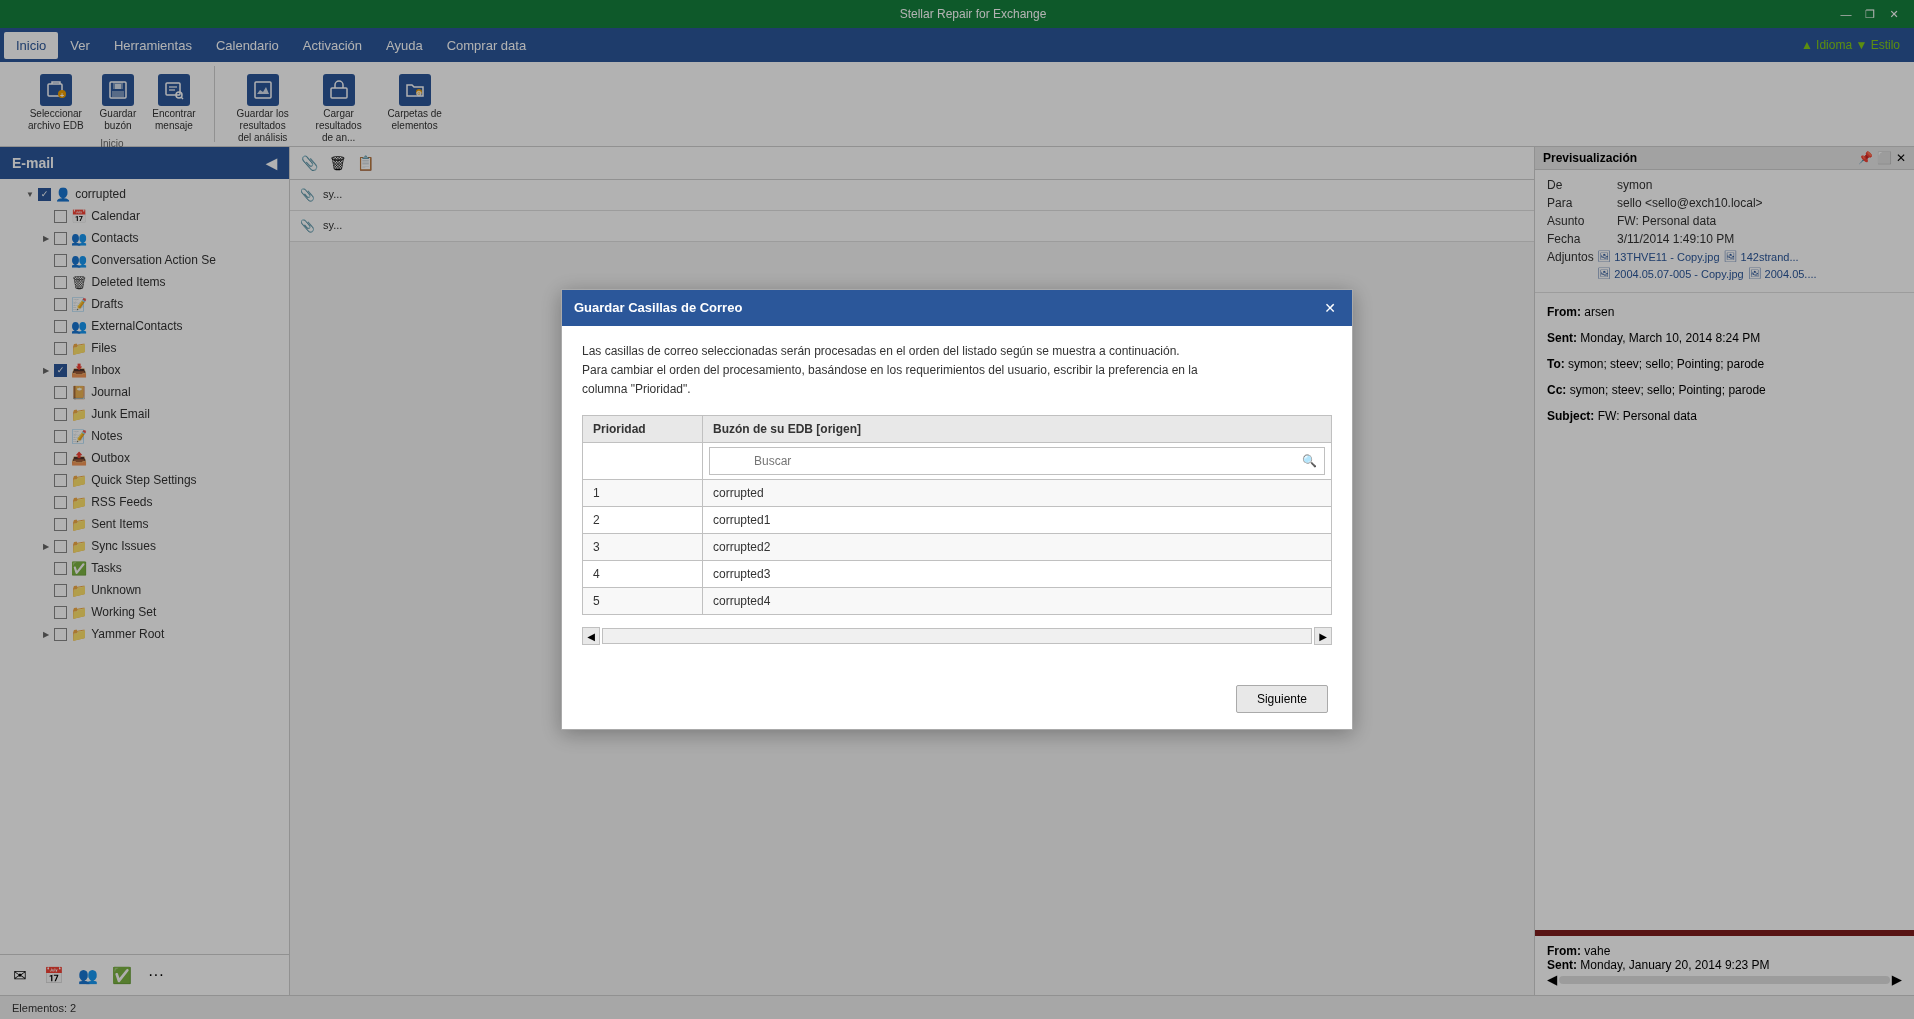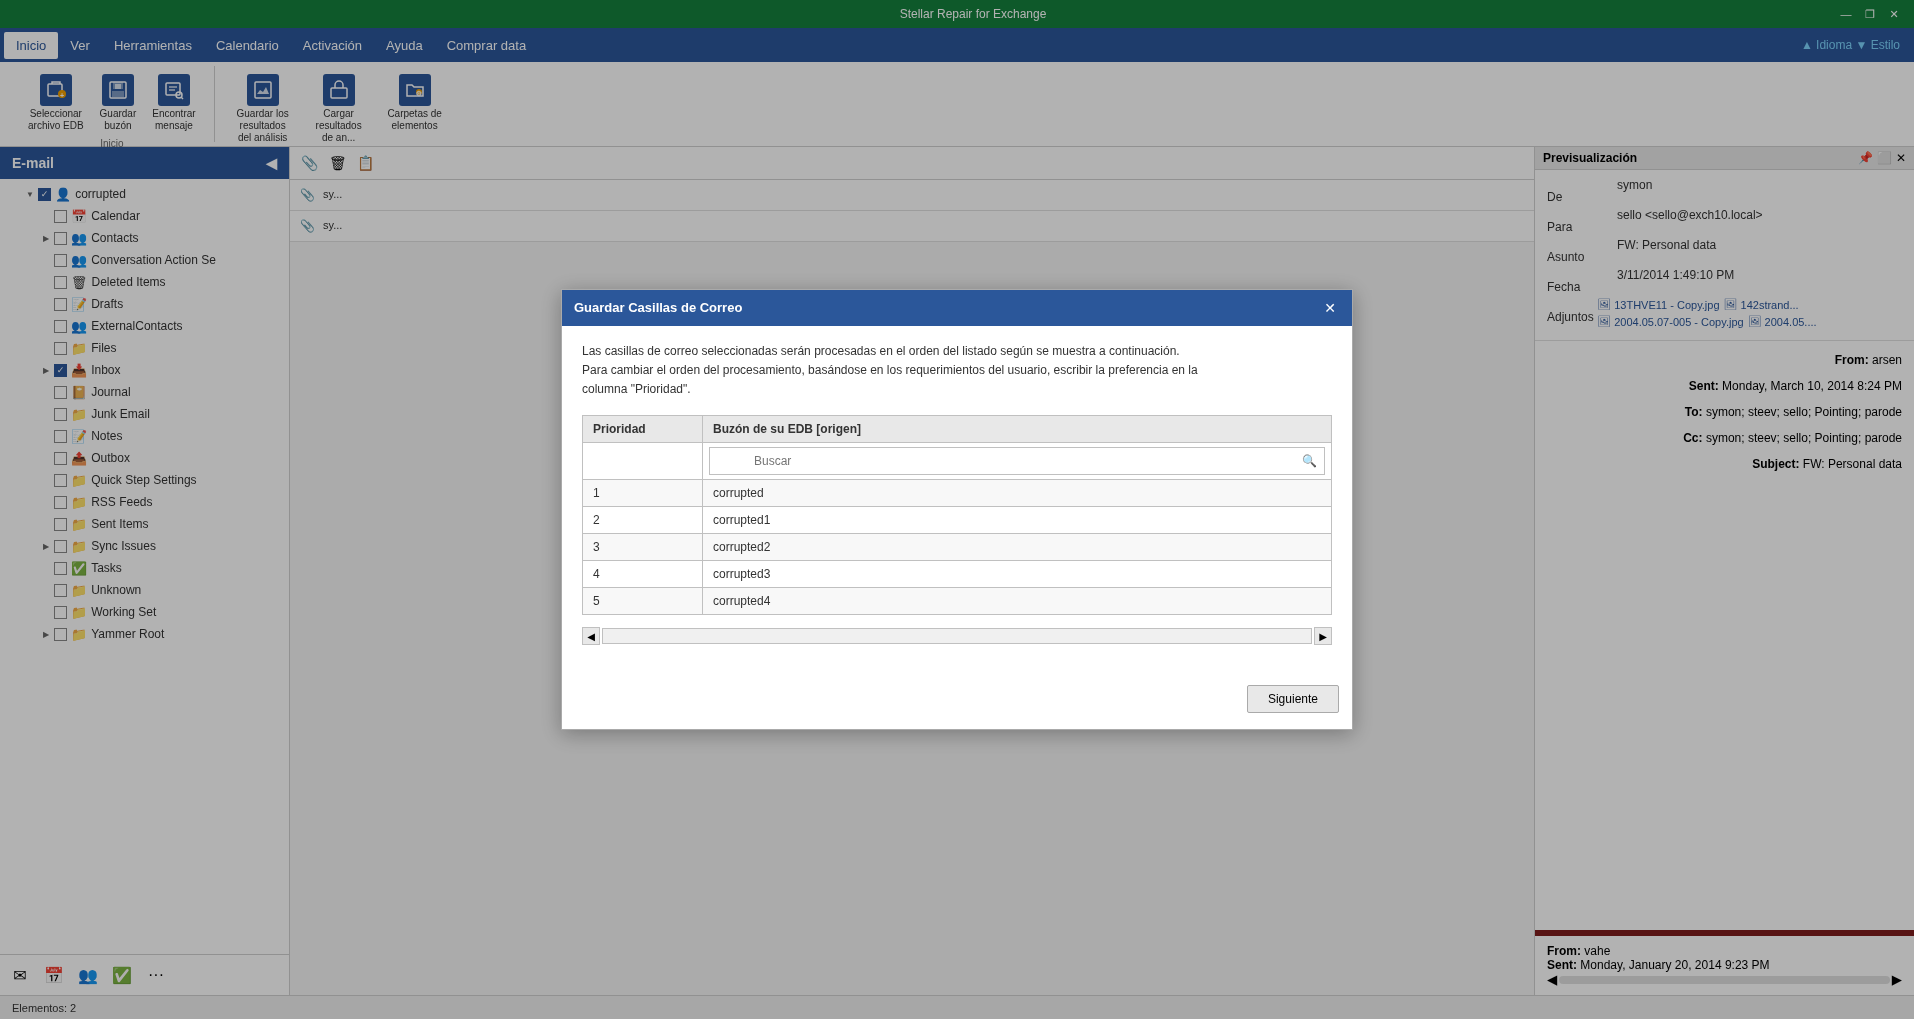--- a/index.html
+++ b/index.html
@@ -28,21 +28,21 @@
       padding: 0 4px;
     }
     .menu-item {
       color: white;
       padding: 6px 12px;
       cursor: pointer;
       font-size: 13px;
       border-radius: 2px;
     }
     .menu-item.active { background: white; color: #2b579a; }
-    .menu-bar-right { margin-left: auto; color: #7dd3fc; font-size: 12px; padding: 0 10px; }
+    .menu-bar-right { margin-left: auto; color: #84cc16; font-size: 12px; padding: 0 10px; }
 
     
     .ribbon {
       background: white;
       border-bottom: 1px solid #d0d0d0;
       display: flex;
       align-items: stretch;
       padding: 4px 10px;
       height: 85px;
     }
@@ -173,25 +173,25 @@
       border-bottom: 1px solid #d0d0d0;
       padding: 4px 8px;
       display: flex;
       align-items: center;
       justify-content: space-between;
       font-size: 12px;
       font-weight: bold;
     }
     .preview-meta { padding: 8px 12px; border-bottom: 1px solid #e0e0e0; }
     .preview-row { display: flex; margin-bottom: 4px; font-size: 12px; }
-    .preview-label { width: 70px; color: #333; font-weight: 500; margin-top: 12px; }
+    .preview-label { width: 70px; color: #333; font-weight: 500; }
     .preview-value { flex: 1; color: #333; }
     .preview-attachments { display: flex; flex-wrap: wrap; gap: 4px; }
     .attachment-item { display: flex; align-items: center; gap: 3px; font-size: 11px; color: #2b579a; cursor: pointer; }
-    .preview-body { padding: 10px 12px; font-size: 12px; flex: 1; overflow-y: auto; text-align: right; }
+    .preview-body { padding: 10px 12px; font-size: 12px; flex: 1; overflow-y: auto; }
     .preview-body p { margin-bottom: 8px; line-height: 1.5; }
     .preview-footer { padding: 8px 12px; border-top: 6px solid #7f1d1d; font-size: 12px; }
     .preview-footer-scroll { display: flex; gap: 2px; align-items: center; }
 
     
     .modal-overlay {
       position: fixed;
       top: 0; left: 0; right: 0; bottom: 0;
       background: rgba(0,0,0,0.3);
       display: flex;
@@ -257,21 +257,21 @@
     .search-icon-btn { width: 28px; height: 26px; display: flex; align-items: center; justify-content: center; cursor: pointer; color: #666; }
     .modal-scrollbar {
       display: flex;
       align-items: center;
       gap: 2px;
       margin-bottom: 16px;
     }
     .scroll-arrow { width: 18px; height: 18px; border: 1px solid #c0c0c0; background: #e8e8e8; display: flex; align-items: center; justify-content: center; cursor: pointer; font-size: 10px; }
     .scroll-track { flex: 1; height: 16px; border: 1px solid #c0c0c0; background: #f0f0f0; }
     .modal-footer {
-      padding: 8px 13px 16px;
+      padding: 8px 24px 16px;
       display: flex;
       justify-content: flex-end;
     }
     .btn-siguiente {
       background: #e8e8e8;
       border: 1px solid #aaa;
       padding: 6px 20px;
       font-size: 12px;
       cursor: pointer;
       border-radius: 2px;

